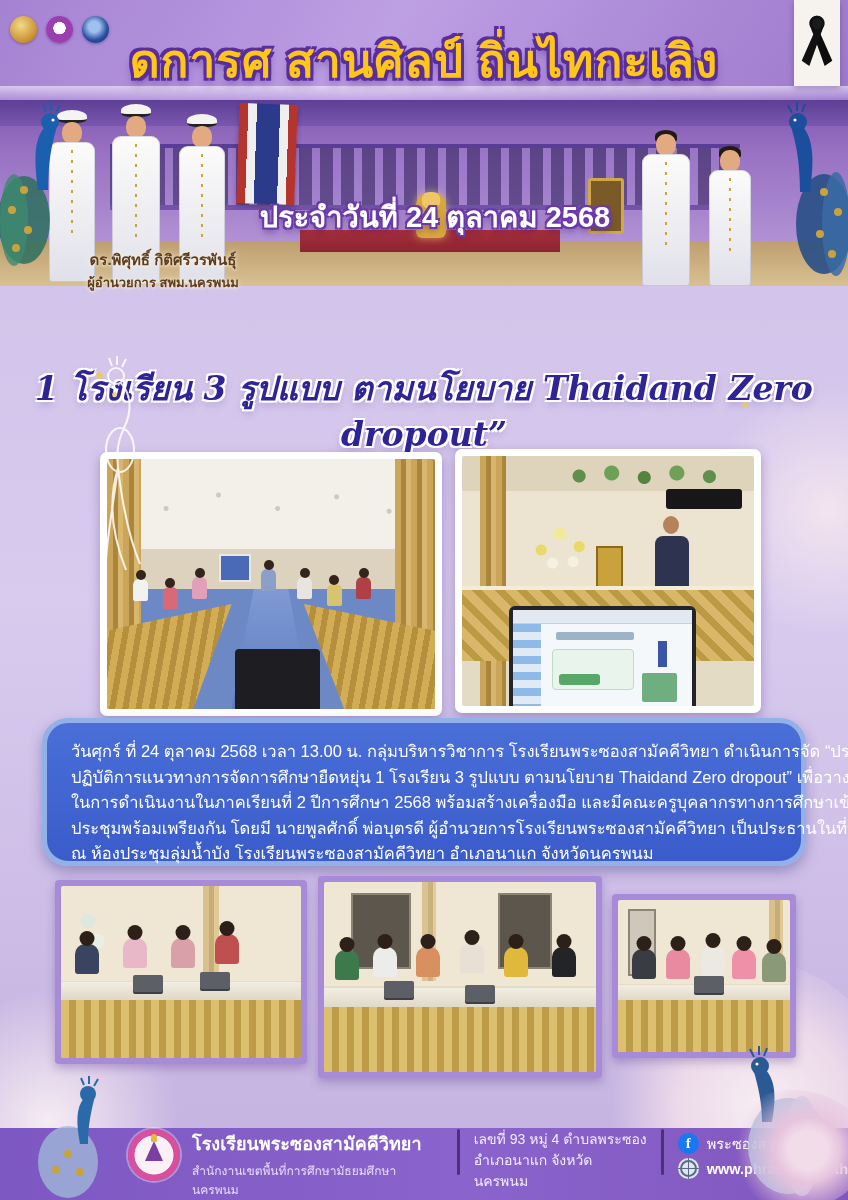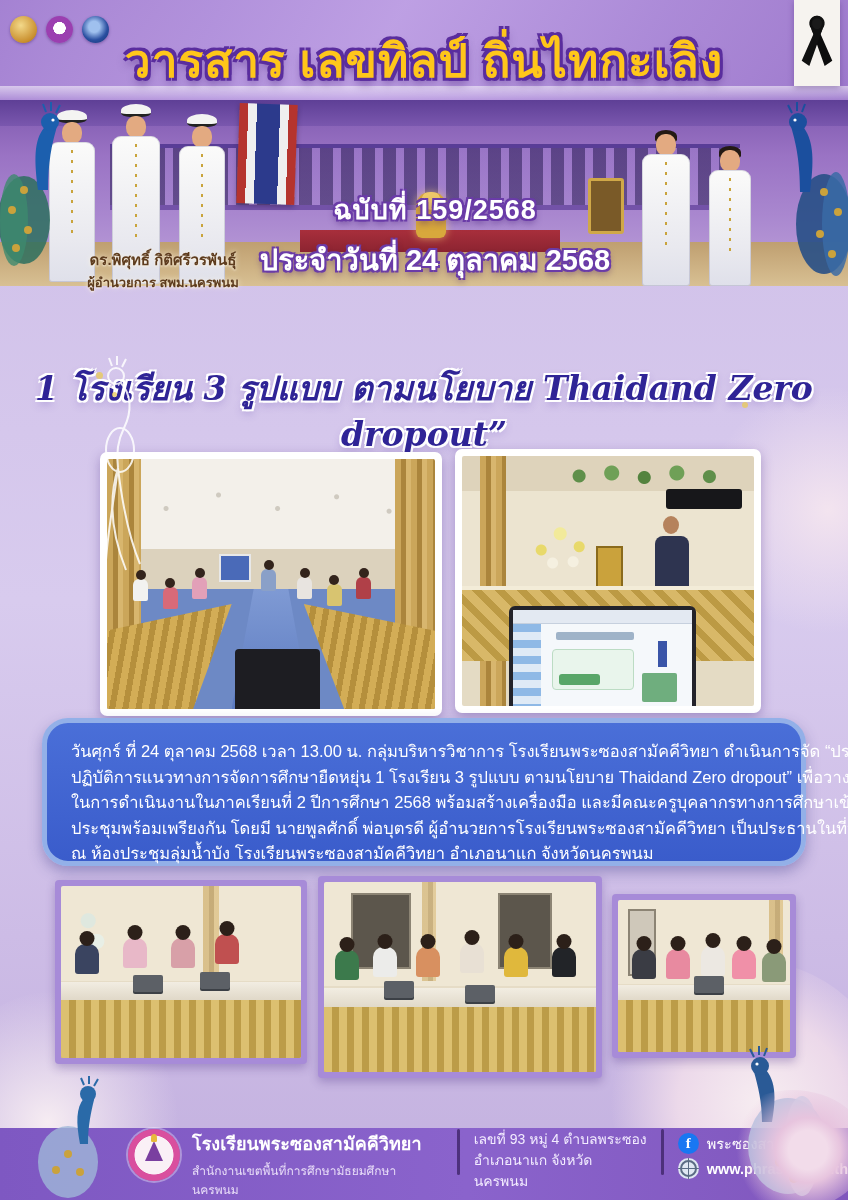--- a/index.html
+++ b/index.html
@@ -242,21 +242,21 @@
   <div class="blob b5"></div>
 
   <div class="header-strip">
     <div class="shine"></div>
   </div>
   <div class="mini-logos">
     <div class="mini-logo logo-gold"></div>
     <div class="mini-logo logo-purple"></div>
     <div class="mini-logo logo-globe"></div>
   </div>
-  <div class="masthead">วารสาร  เลขทิลป์ ถิ่นไทกะเลิง</div>
+  <div class="masthead">ดการศ  สานศิลป์ ถิ่นไทกะเลิง</div>
   <div class="ribbon-card">
     <svg width="34" height="62" viewBox="0 0 40 70">
       <path d="M20 3c-8 0-12 9-6.5 15.5L29 62l9-6L24 24c5.5-6.5 3-21-4-21z" fill="#0d0d0d"></path>
       <path d="M20 3c8 0 12 9 6.5 15.5L11 62l-9-6L16 24c-5.5-6.5-3-21 4-21z" fill="#111111"></path>
       <path d="M20 6c-5 0-8 6-4 11 1.5 2 6.5 2 8 0 4-5 1-11-4-11z" fill="#1a1a1a"></path>
     </svg>
   </div>
 
   <div class="hero">
     <div class="roofband"></div>
@@ -298,21 +298,20 @@
       <div class="torso" style="width:42px; height:116px;"></div>
       <div class="buttons" style="height:74px;"></div>
     </div>
   </div>
 
   <div class="caption" style="left:48px; top:248px; width:230px;">
     <div class="c1">ดร.พิศุทธิ์ กิติศรีวรพันธุ์</div>
     <div class="c2">ผู้อำนวยการ สพม.นครพนม</div>
   </div>
   <div class="issue" style="top:188px;">
-    <div class="i1">ฉบับที่  159/2568</div>
     <div class="i2">ประจำวันที่ 24 ตุลาคม 2568</div>
   </div>
 
 
   <div class="headline">
     <div class="h2">1 โรงเรียน 3 รูปแบบ ตามนโยบาย Thaidand Zero dropout”</div>
   </div>
   <div class="gold-dot" style="left:96px; top:372px; width:7px; height:7px;"></div>
   <div class="gold-dot" style="left:112px; top:392px; width:5px; height:5px;"></div>
   <div class="gold-dot" style="left:742px; top:402px; width:6px; height:6px;"></div>

